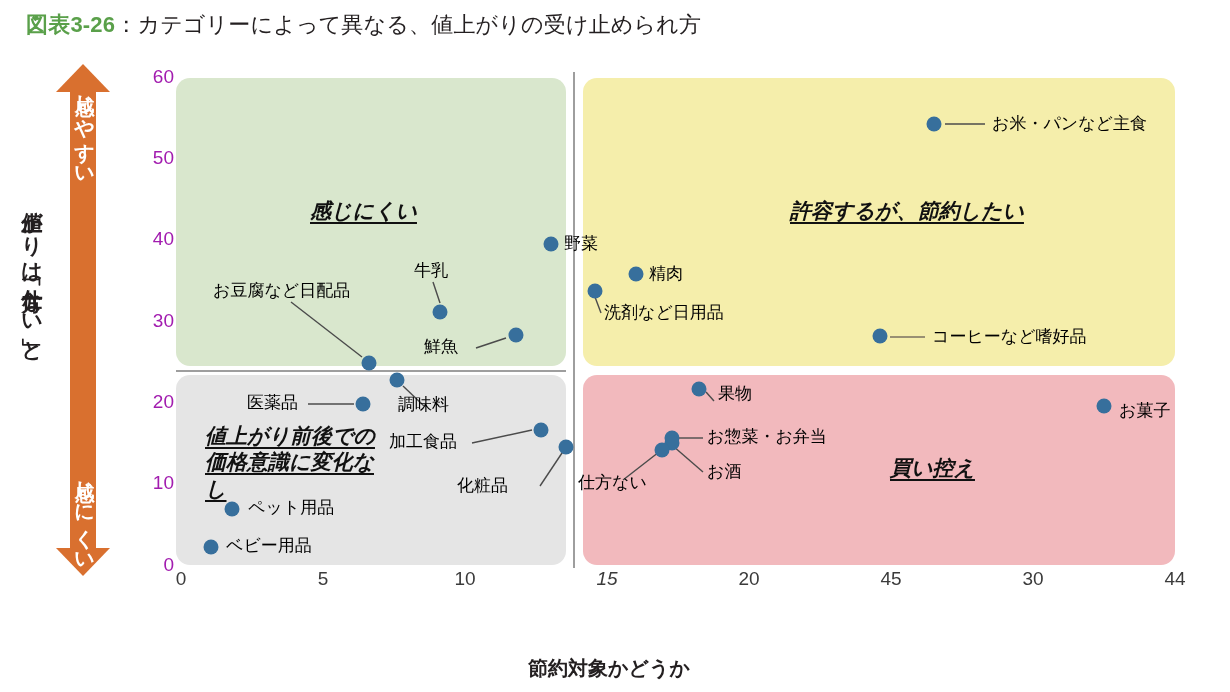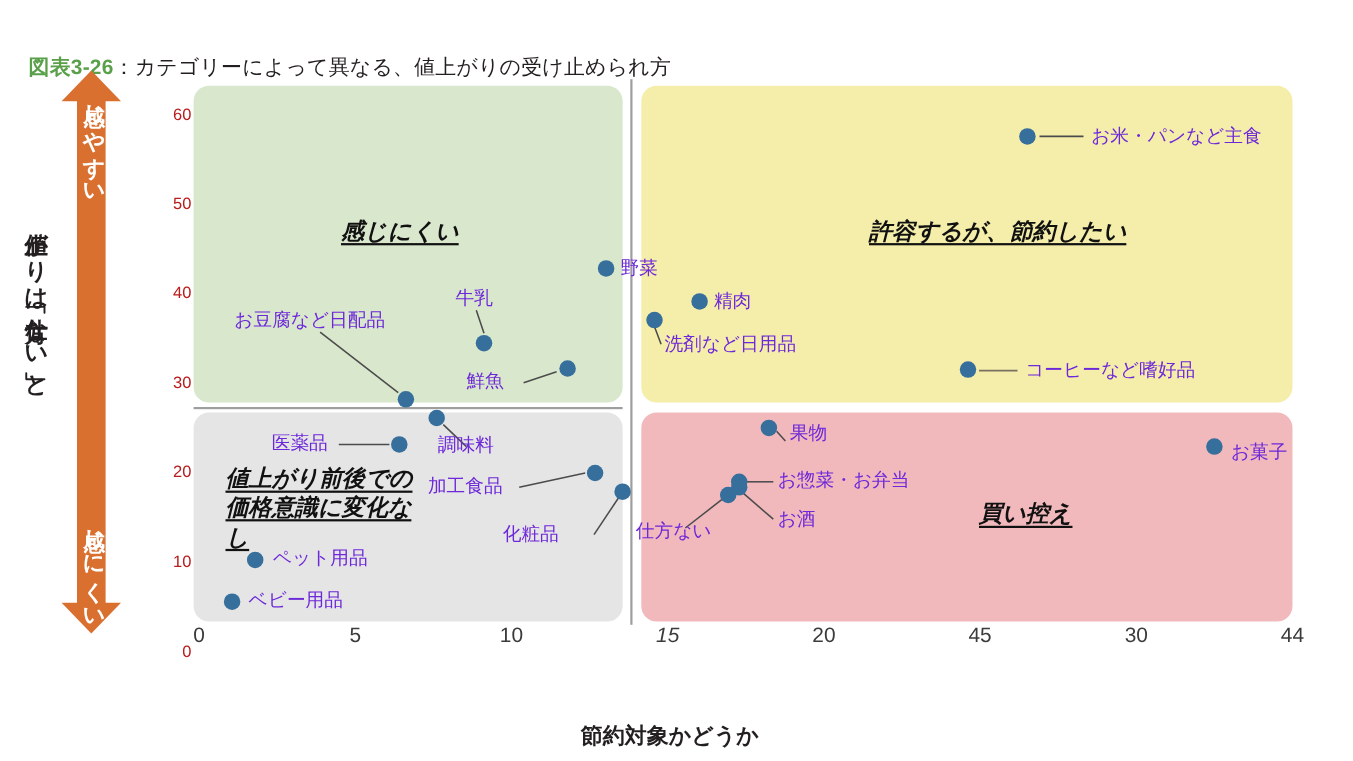--- a/index.html
+++ b/index.html
@@ -4,27 +4,27 @@
 <style>
   html,body{margin:0;padding:0;}
   body{
     width:1230px;height:692px;background:#ffffff;
     font-family:"Liberation Sans","DejaVu Sans",sans-serif;
     color:#231f20;overflow:hidden;position:relative;
   }
   #stage{position:absolute;left:0;top:0;width:1230px;height:692px;}
 
   
-  .title-row{position:absolute;left:26px;top:10px;font-size:19px;white-space:nowrap;letter-spacing:0.2px;margin-top:38px;}
+  .title-row{position:absolute;left:26px;top:10px;font-size:22px;white-space:nowrap;letter-spacing:0.2px;}
   .title-num{color:#5aa04a;font-weight:bold;}
   .title-sep{color:#231f20;}
   .title-text{color:#231f20;}
 
   
-  .ytick{position:absolute;font-size:15px;color:#b91c1c;text-align:right;width:46px;margin-top:30px;}
+  .ytick{position:absolute;font-size:19px;color:#a21caf;text-align:right;width:46px;}
   .xtick{position:absolute;font-size:19px;color:#3b3b3b;text-align:center;width:46px;}
   .quad{position:absolute;border-radius:14px;}
   .quad-tl{background:#d9e7cd;}
   .quad-tr{background:#f5eeab;}
   .quad-bl{background:#e5e5e5;}
   .quad-br{background:#f2b9bd;}
 
   .divider-v{position:absolute;background:#9e9e9e;width:2px;}
   .divider-h{position:absolute;background:#9e9e9e;height:2px;}
 
@@ -34,21 +34,21 @@
     color:#111;text-decoration:underline;text-underline-offset:4px;
     white-space:nowrap;line-height:1.25;text-align:center;
   }
   .quad-label.two-line{white-space:normal;}
 
   
   .pt{position:absolute;width:15px;height:15px;border-radius:50%;
       background:#376f9c;transform:translate(-50%,-50%);}
 
   
-  .plabel{position:absolute;font-size:17px;color:#6d28d9;white-space:nowrap;line-height:1.2;}
+  .plabel{position:absolute;font-size:17px;color:#000000;white-space:nowrap;line-height:1.2;}
 
   
   svg.leaders{position:absolute;left:0;top:0;width:1230px;height:692px;pointer-events:none;}
 
   
   .varrow{position:absolute;}
   .varrow .shaft{position:absolute;background:#d9702f;}
   .varrow .head-up,.varrow .head-dn{position:absolute;width:0;height:0;}
   .vatxt{position:absolute;color:#ffffff;font-size:20px;font-weight:bold;
          writing-mode:vertical-rl;text-orientation:upright;letter-spacing:1px;}

